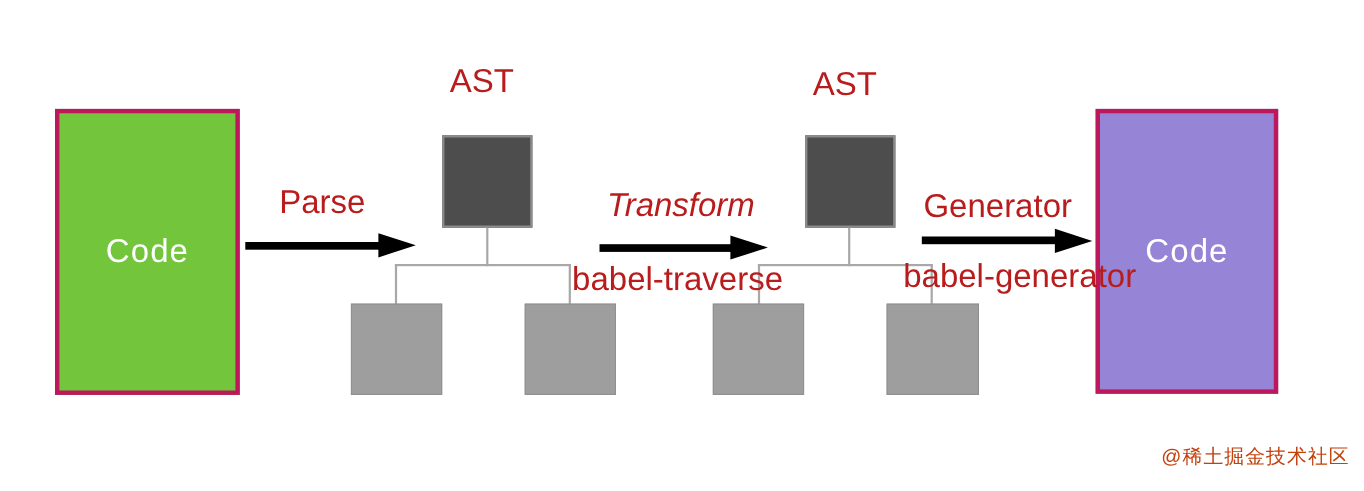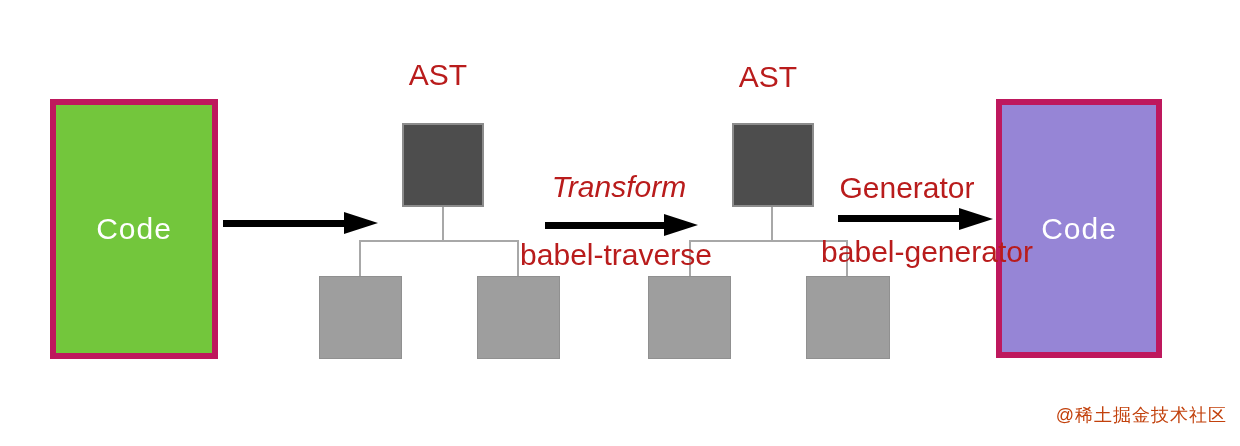--- a/index.html
+++ b/index.html
@@ -6,21 +6,21 @@
   .canvas{
     position:relative;
     width:1240px;height:446px;
     background:#ffffff;
     overflow:hidden;
     font-family:"Liberation Sans","DejaVu Sans",sans-serif;
   }
   .box{
     position:absolute;
     box-sizing:border-box;
-    border:6px solid #be185d;
+    border:4px solid #be185d;
     display:flex;align-items:center;justify-content:center;
   }
   .box .code-label{
     color:#ffffff;
     font-size:30px;
     letter-spacing:1px;
   }
   .green-box{left:50px;top:99px;width:168px;height:260px;}
   .purple-box{left:996px;top:99px;width:166px;height:259px;}
   .ast-node{
@@ -99,20 +99,21 @@
   <div class="child-node" style="left: 477px; background: rgb(158, 158, 158);"></div>
 
   <div class="ast-node ast2" style="background: rgb(77, 77, 77);"></div>
   <div class="tree-line" style="left:771px;top:207px;width:2px;height:35px;"></div>
   <div class="tree-line" style="left:689px;top:240px;width:159px;height:2px;"></div>
   <div class="tree-line" style="left:689px;top:240px;width:2px;height:38px;"></div>
   <div class="tree-line" style="left:846px;top:240px;width:2px;height:38px;"></div>
   <div class="child-node" style="left: 648px; background: rgb(158, 158, 158);"></div>
   <div class="child-node" style="left: 806px; width: 84px; background: rgb(158, 158, 158);"></div>
 
+  <div class="lbl" style="left:213px;top:168px;width:160px;">Parse</div>
   <div class="arrow" style="left:223px;top:212px;width:157px;">
     <div class="shaft" style="top:8px;width:123px;"></div>
     <div class="head" style="left:121px;"></div>
   </div>
 
   <div class="lbl" style="left:519px;top:170px;width:200px;font-style:italic;">Transform</div>
   <div class="arrow" style="left:545px;top:214px;width:157px;">
     <div class="shaft" style="top:8px;width:121px;"></div>
     <div class="head" style="left:119px;"></div>
   </div>

